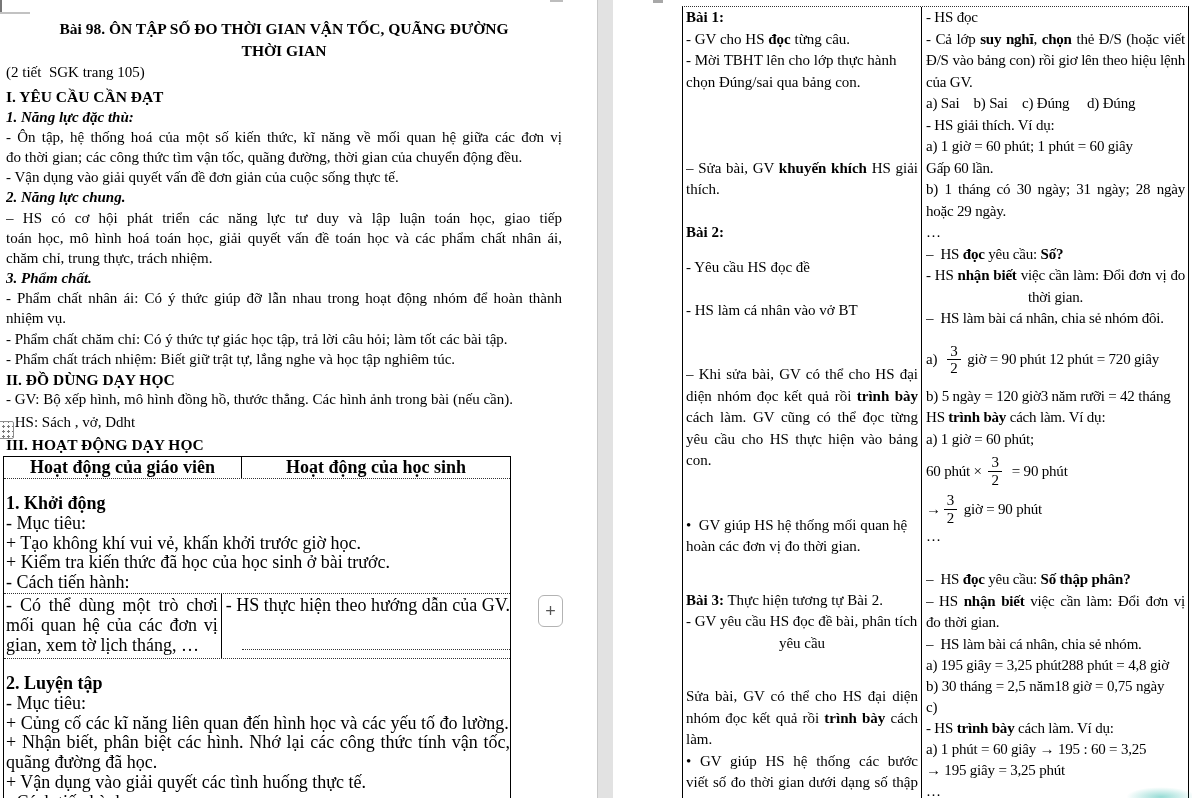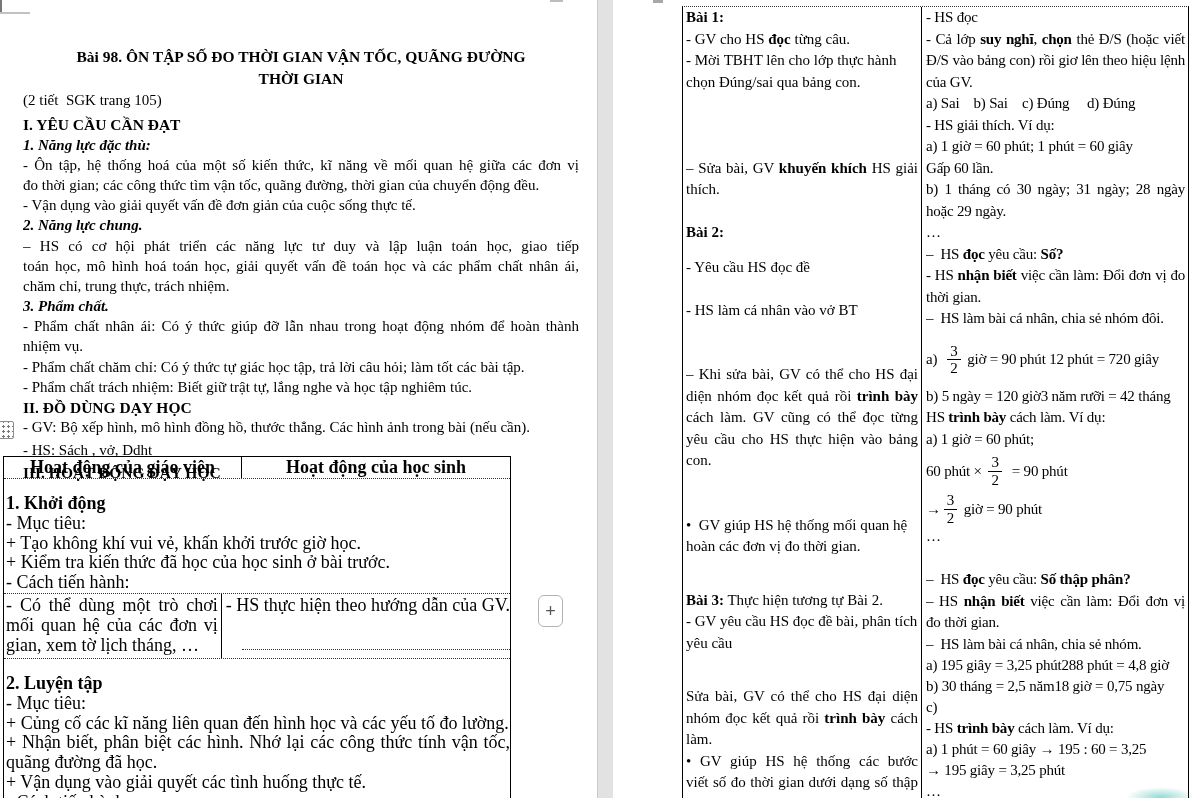--- a/index.html
+++ b/index.html
@@ -6,21 +6,21 @@
   body{width:1192px;height:798px;overflow:hidden;background:#e7e7e7;
        font-family:"Liberation Serif","DejaVu Serif",serif;color:#000;}
   #viewport{position:relative;width:1192px;height:798px;}
   .page{position:absolute;top:0;height:798px;background:#fff;}
   #left-page{left:0;width:597px;}
   #gutter{position:absolute;left:597px;top:0;width:16px;height:798px;
           background:#e2e2e2;border-left:1px solid #c9c9c9;box-sizing:border-box;}
   #right-page{left:613px;width:579px;}
 
   
-  #lp-body{position:absolute;left:23px;top:20px;width:556px;font-size:15px;margin-top:28px;}
+  #lp-body{position:absolute;left:6px;top:20px;width:556px;font-size:15px;}
   .line{white-space:pre;overflow:hidden;}
   .just{white-space:normal;text-align:justify;text-align-last:justify;overflow:hidden;}
   .st-title{font-weight:bold;text-align:center;font-size:15.5px;}
   .st-sub{}
   .st-h{font-weight:bold;font-size:15.5px;}
   .st-hi{font-weight:bold;font-style:italic;}
 
   #lp-table{position:absolute;left:3px;top:456px;width:506px;
             border:1px solid #000;border-bottom:none;font-size:18px;box-sizing:content-box;}
   .lp-header{display:flex;height:21px;border-bottom:1px dotted #333;
@@ -161,21 +161,21 @@
           <div class="just" style="height: 21.5px;">cách làm. GV cũng có thể đọc từng</div>
           <div class="just" style="height: 21.5px;">yêu cầu cho HS thực hiện vào bảng</div>
           <div class="line" style="height: 21.5px;">con.</div>
           <div class="line" style="height: 21.5px;"></div>
           <div class="line" style="height: 21.5px;"></div>
           <div class="line" style="height: 21.5px;">•  GV giúp HS hệ thống mối quan hệ</div>
           <div class="line" style="height: 21.5px;">hoàn các đơn vị đo thời gian.</div>
           <div class="line" style="height: 32px;"></div>
           <div class="line" style="height: 21.5px;"><b>Bài 3:</b> Thực hiện tương tự Bài 2.</div>
           <div class="line" style="height: 21.5px;">- GV yêu cầu HS đọc đề bài, phân tích</div>
-          <div class="line" style="height: 21.5px;">yêu cầu</div>
+          <div class="line" style="height: 21.5px; text-align: center;">yêu cầu</div>
           <div class="line" style="height: 32px;"></div>
           <div class="just" style="height: 21.5px;"> Sửa bài, GV có thể cho HS đại diện</div>
           <div class="just" style="height: 21.5px;">nhóm đọc kết quả rồi <b>trình bày</b> cách</div>
           <div class="line" style="height: 21.5px;">làm.</div>
           <div class="just" style="height: 21.5px;">•  GV giúp HS hệ thống các bước</div>
           <div class="just" style="height: 21.5px;">viết số đo thời gian dưới dạng số thập</div>
           <div class="just" style="height: 21.5px;">phân: Xác định phần nguyên, phần</div>
         </div>
       <div id="rp-hs">
           <div class="line" style="height: 21.5px;">- HS đọc</div>
@@ -184,21 +184,21 @@
           <div class="line" style="height: 21.5px;">của GV.</div>
           <div class="line" style="height: 21.5px;">a) Sai    b) Sai    c) Đúng     d) Đúng</div>
           <div class="line" style="height: 21.5px;">- HS giải thích. Ví dụ:</div>
           <div class="line" style="height: 21.5px;">a) 1 giờ = 60 phút; 1 phút = 60 giây</div>
           <div class="line" style="height: 21.5px;">Gấp 60 lần.</div>
           <div class="just" style="height: 21.5px;">b) 1 tháng có 30 ngày; 31 ngày; 28 ngày</div>
           <div class="line" style="height: 21.5px;">hoặc 29 ngày.</div>
           <div class="line" style="height: 21.5px;">…</div>
           <div class="line" style="height: 21.5px;">–  HS <b>đọc</b> yêu cầu: <b>Số?</b></div>
           <div class="just" style="height: 21.5px;">- HS <b>nhận biết</b> việc cần làm: Đổi đơn vị đo</div>
-          <div class="line" style="height: 21.5px;">thời gian.</div>
+          <div class="line" style="height: 21.5px; text-align: center;">thời gian.</div>
           <div class="line" style="height: 21.5px;">–  HS làm bài cá nhân, chia sẻ nhóm đôi.</div>
           <div class="fracline" style="height: 56px;"><span style="white-space: pre;">a)  </span><span class="frac"><span class="num">3</span><span class="den">2</span></span><span style="white-space: pre;"> giờ = 90 phút 12 phút = 720 giây</span></div>
           <div class="line" style="height: 21.5px;">b) 5 ngày = 120 giờ3 năm rưỡi = 42 tháng</div>
           <div class="line" style="height: 21.5px;">HS <b>trình bày</b> cách làm. Ví dụ:</div>
           <div class="line" style="height: 21.5px;">a) 1 giờ = 60 phút;</div>
           <div class="fracline" style="height: 38px;"><span style="white-space: pre;">60 phút × </span><span class="frac"><span class="num">3</span><span class="den">2</span></span><span style="white-space: pre;">  = 90 phút</span></div>
           <div class="fracline" style="height: 38px;"><span style="white-space: pre;">→</span><span class="frac"><span class="num">3</span><span class="den">2</span></span><span style="white-space: pre;"> giờ = 90 phút</span></div>
           <div class="line" style="height: 21.5px;">…</div>
           <div class="line" style="height: 21.5px;"></div>
           <div class="line" style="height: 21.5px;">–  HS <b>đọc</b> yêu cầu: <b>Số thập phân?</b></div>

